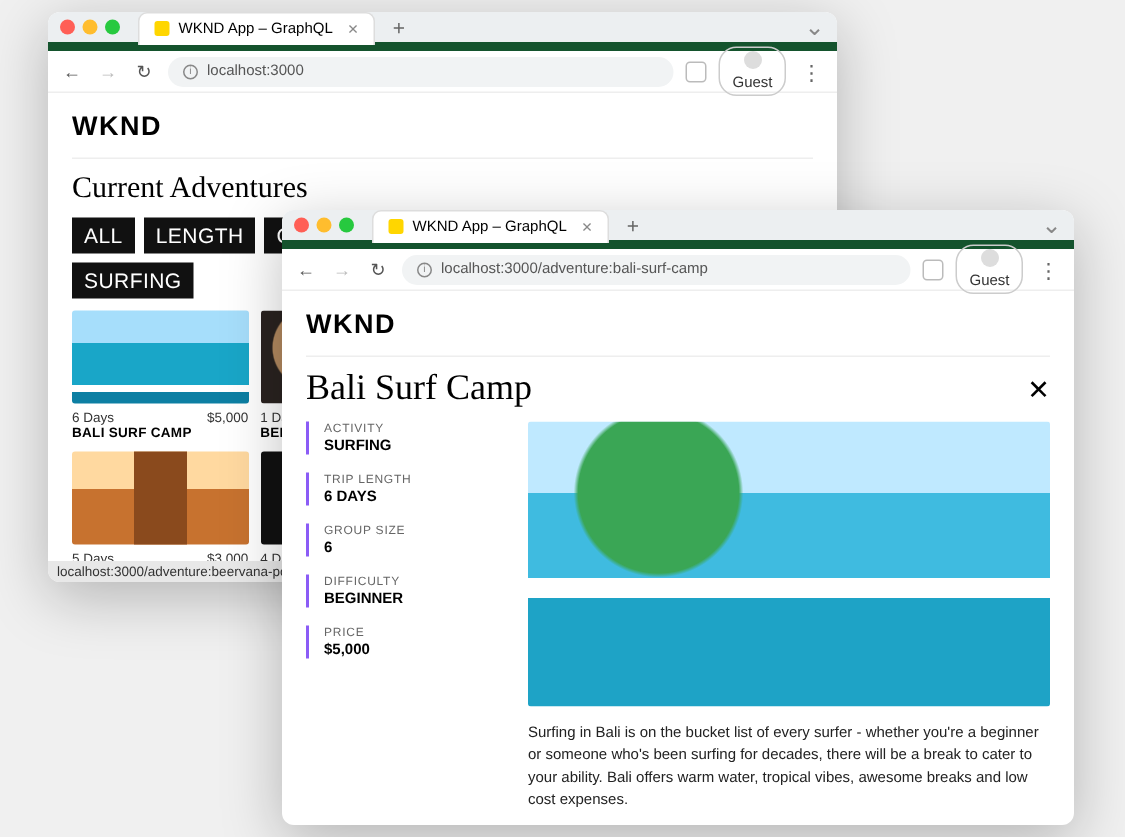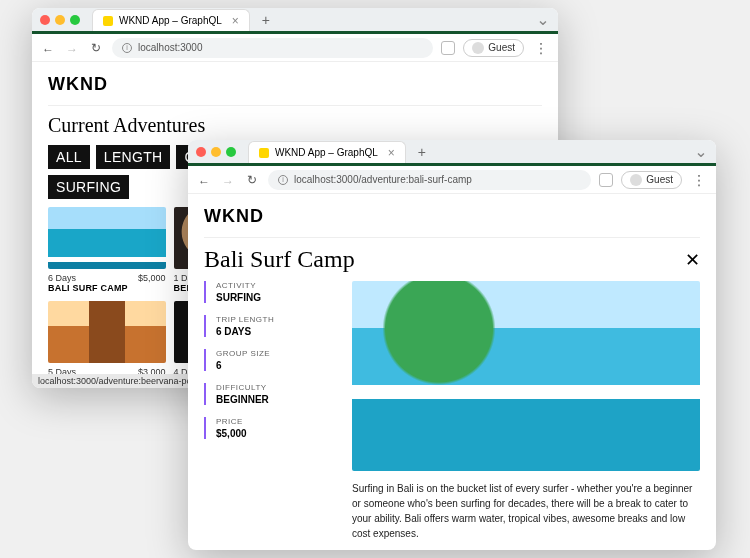--- a/index.html
+++ b/index.html
@@ -30,21 +30,21 @@
     top: 140px; left: 188px;
     width: 528px; height: 410px;
     z-index: 2;
   }
   .titlebar {
     height: 26px;
     display: flex;
     align-items: center;
     padding: 0 8px;
     background: #eceff1;
-    border-bottom: 3px solid #14532d;
+    border-bottom: 6px solid #14532d;
     gap: 6px;
   }
   .traffic { display:flex; gap:5px; margin-right:6px; }
   .tl { width:10px; height:10px; border-radius:50%; }
   .tl.r { background:#ff5f56; } .tl.y { background:#ffbd2e; } .tl.g { background:#27c93f; }
   .tab {
     display:flex; align-items:center; gap:6px;
     background:#fff; height:22px; padding:0 10px; font-size:10px;
     border-radius:6px 6px 0 0; border:1px solid #ddd; border-bottom:none;
     margin-bottom:-1px;
@@ -61,21 +61,21 @@
   .navbtn.dis { color:#bbb; }
   .urlpill {
     flex:1; display:flex; align-items:center; gap:6px;
     background:#f1f3f4; border-radius:14px; height:20px; padding:0 10px;
     font-size:10px; color:#555;
   }
   .info-icon { width:10px;height:10px;border:1px solid #888;border-radius:50%;display:inline-flex;align-items:center;justify-content:center;font-size:7px;color:#888;}
   .addr-right { display:flex; align-items:center; gap:8px; }
   .guest-chip {
     display:flex; align-items:center; gap:4px; font-size:10px; color:#333;
-    border:1px solid #ccc; border-radius:12px; padding:2px 8px; cursor:pointer;
+    border:1px solid #ccc; border-radius:12px; padding:2px 8px; cursor:pointer;flex-direction:column;
   }
   .avatar { width:12px;height:12px;border-radius:50%;background:#ddd;display:inline-block; }
   .ext-icon { width:14px;height:14px;border:1px solid #bbb;border-radius:3px;display:inline-block;cursor:pointer; }
   .kebab { font-size:14px; color:#666; cursor:pointer; padding:0 2px; }
   .page { flex:1; overflow:hidden; padding:8px 16px 12px 16px; position:relative; }
   .logo { font-weight:900; letter-spacing:1px; font-size:18px; margin:4px 0 10px 0; }
   .hr { border:none; border-top:1px solid #eee; margin:0 0 8px 0; }
   .section-heading { font-family: Georgia, "Times New Roman", serif; font-size:20px; margin:4px 0 8px 0; }
   .chips { display:flex; gap:6px; flex-wrap:wrap; margin-bottom:8px; }
   .chip { background:#111; color:#fff; font-size:14px; padding:4px 8px; letter-spacing:0.3px; cursor:pointer; }

